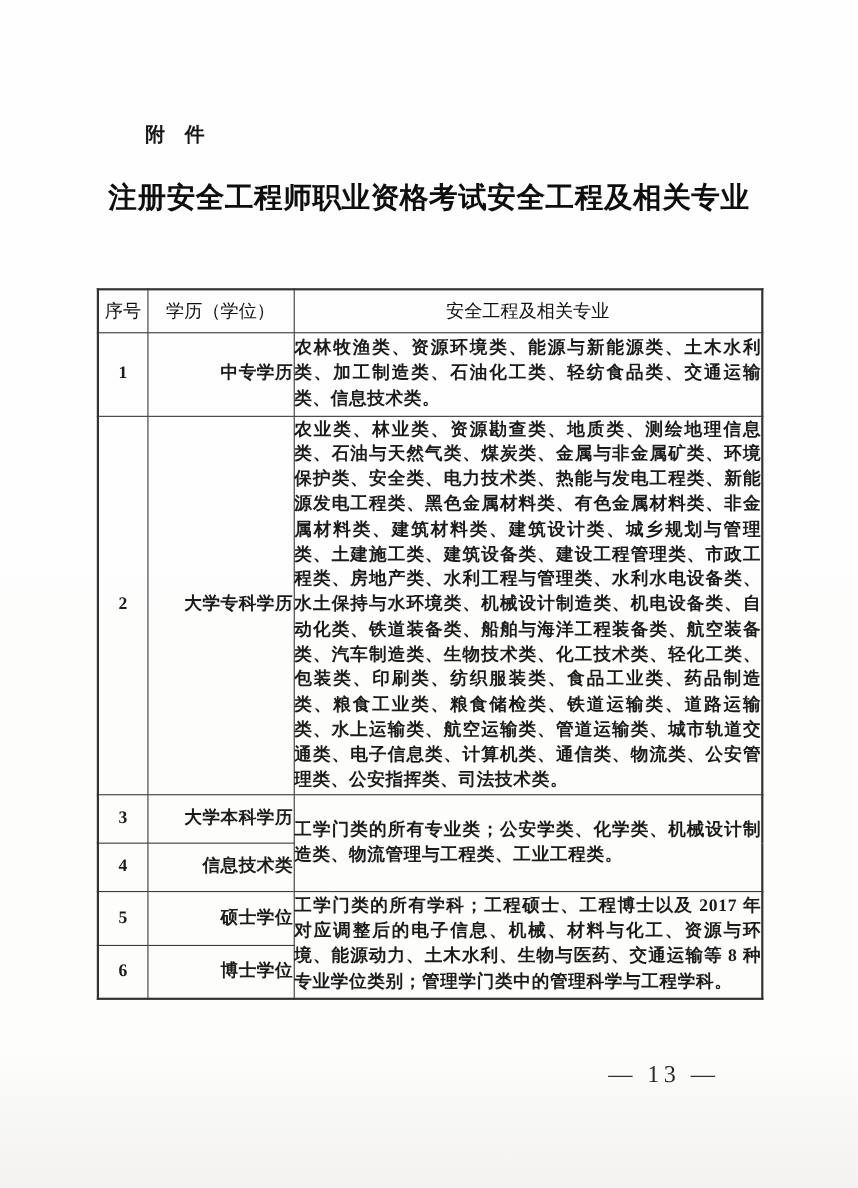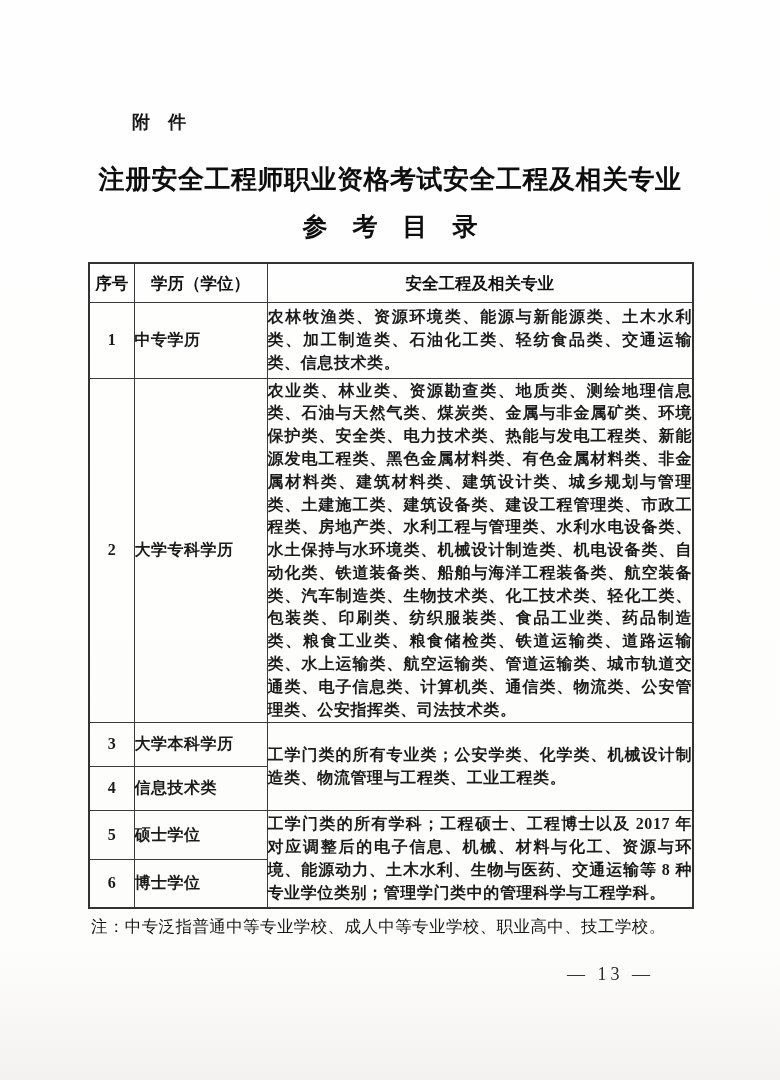--- a/index.html
+++ b/index.html
@@ -60,29 +60,29 @@
     vertical-align: middle;
     font-size: 16px;
     line-height: 22.8px;
     font-weight: bold;
     color: #1b1b1b;
   }
   .col-no    { width: 45px; }
   .col-deg   { width: 133px; }
   .col-major { width: 426px; }
   .catalog-table th {
-    font-weight: bold;
+    font-weight: normal;
     font-family: "Liberation Sans", sans-serif;
     text-align: center;
     height: 38px;
     font-size: 16.5px;
     color: #111;
   }
   .cell-no { text-align: center; }
-  .cell-degree { text-align: left; padding-left: 24px; letter-spacing: 0.5px; }
+  .cell-degree { text-align: right; padding-left: 24px; letter-spacing: 0.5px; }
   .cell-majors {
     text-align: justify;
     text-align-last: left;
     padding: 8px 11px 8px 12px;
     letter-spacing: 0.6px;
   }
   tr.r1 { height: 76px; }
   tr.r2 { height: 344px; }
   tr.r3 { height: 44px; }
   tr.r4 { height: 44px; }
@@ -94,35 +94,34 @@
     width: 620px;
     font-size: 16.5px;
     letter-spacing: 0.4px;
     color: #161616;
     font-family: "Liberation Sans", sans-serif;
     font-weight: 500;
   }
   .page-number {
     position: absolute;
     right: 126px; top: 964px;
-    font-size: 18px;
+    font-size: 22px;
     letter-spacing: 4px;
     color: #2a2a2a;
   }
 </style>
 </head>
 <body>
 
 <div class="page">
 
   <div class="attachment-label">附　件</div>
 
   <div class="doc-title">注册安全工程师职业资格考试安全工程及相关专业</div>
 
-  <div class="doc-subtitle">参　考　目　录</div>
 
   <table class="catalog-table">
     <colgroup>
       <col class="col-no">
       <col class="col-deg">
       <col class="col-major">
     </colgroup>
     <tbody>
         <tr>
       <th>序号</th>
@@ -153,17 +152,16 @@
       <td class="cell-degree">硕士学位</td>
       <td class="cell-majors" rowspan="2">工学门类的所有学科；工程硕士、工程博士以及 2017 年对应调整后的电子信息、机械、材料与化工、资源与环境、能源动力、土木水利、生物与医药、交通运输等 8 种专业学位类别；管理学门类中的管理科学与工程学科。</td>
     </tr>
     <tr class="r6">
       <td class="cell-no">6</td>
       <td class="cell-degree">博士学位</td>
     </tr>
   </tbody>
     </table>
 
-  <div class="footnote">注：中专泛指普通中等专业学校、成人中等专业学校、职业高中、技工学校。</div>
 
   <div class="page-number">— 13 —</div>
 
 </div>
 
 </body></html>

